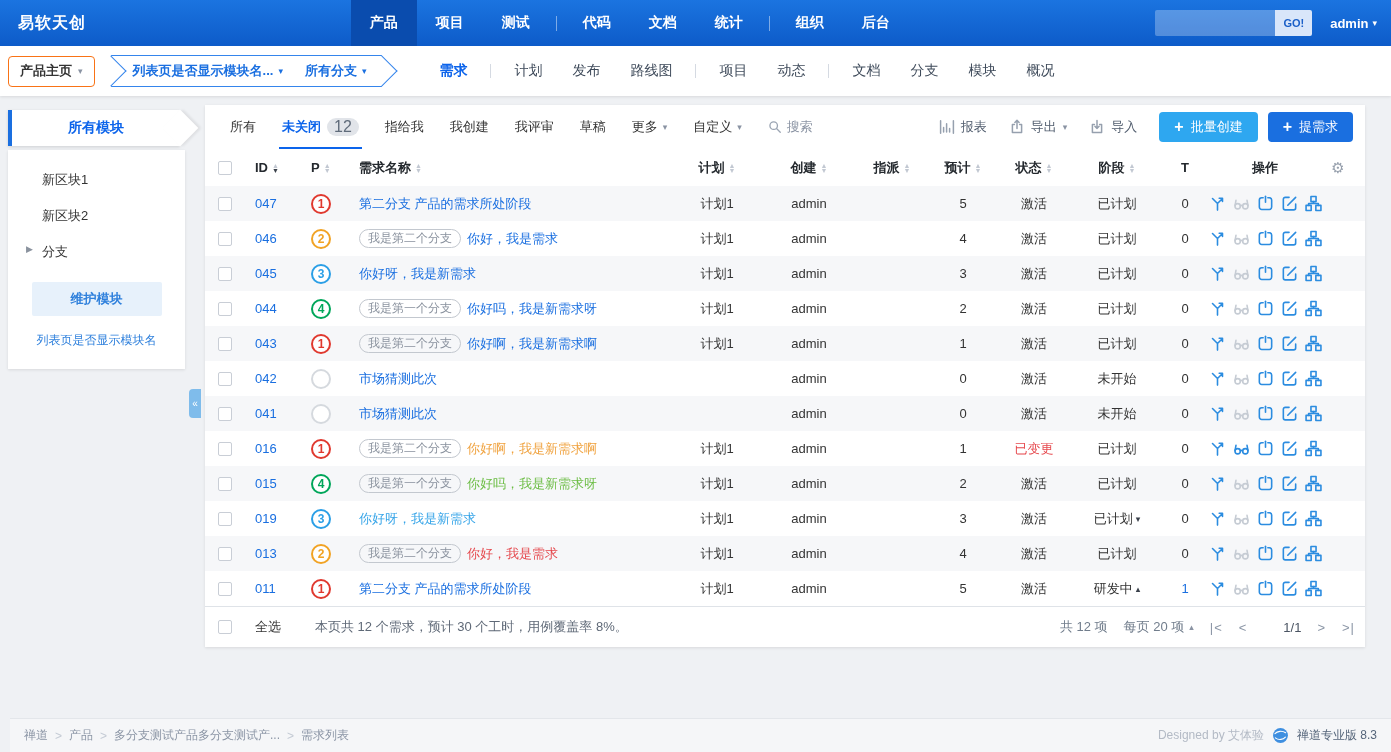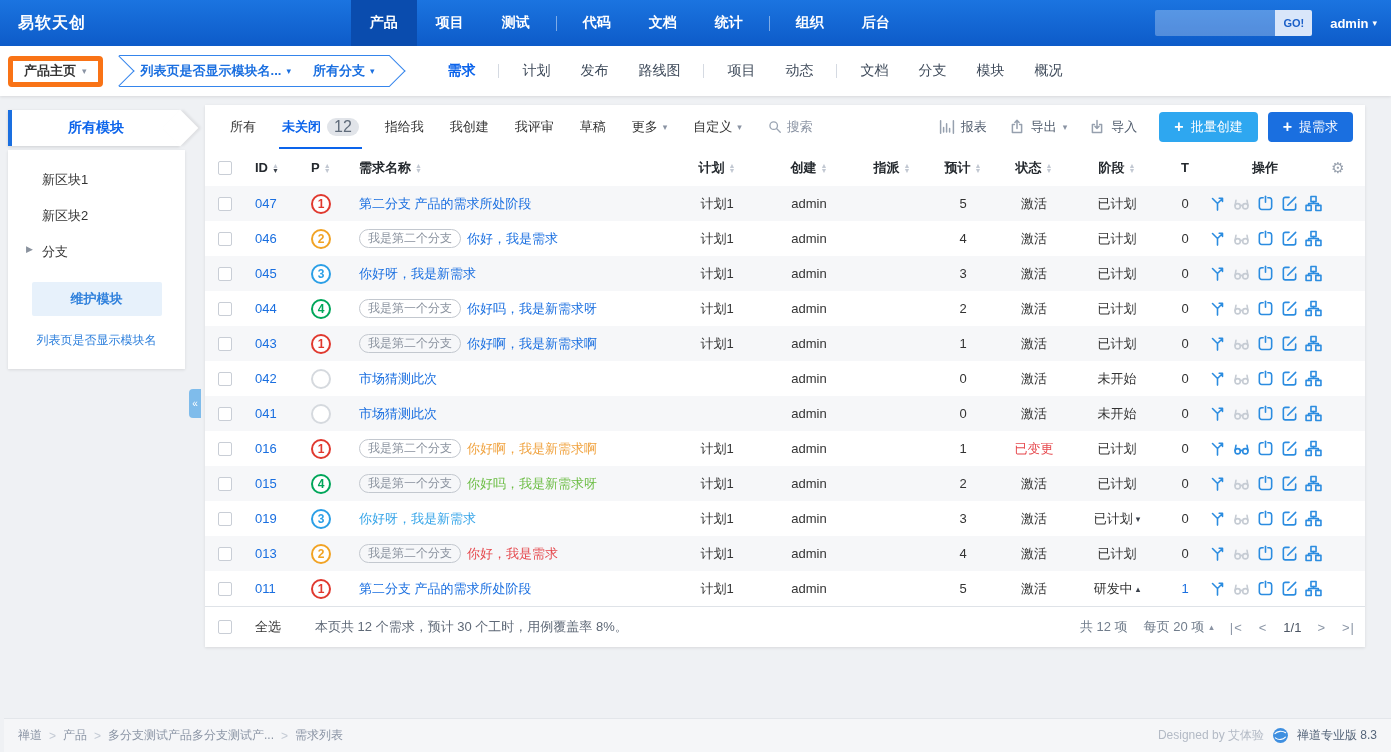--- a/index.html
+++ b/index.html
@@ -24,21 +24,21 @@
     background:rgba(255,255,255,.28); border-radius:2px 0 0 2px; padding:0 8px; color:#fff; }
   .go-btn { height:26px; background:#d9e6fa; color:#1a5fc8; font-size:11px; font-weight:bold;
     border:none; border-radius:0 2px 2px 0; padding:0 8px; cursor:pointer; }
   .user-menu { margin-left:18px; font-size:13px; font-weight:bold; display:flex; align-items:center; gap:4px; cursor:pointer; }
   .caret-dn { font-size:9px; line-height:1; }
   .caret-up { font-size:9px; line-height:1; }
 
   
   .subheader { position:absolute; top:46px; left:0; right:0; height:50px; background:#fff;
     box-shadow:0 1px 3px rgba(0,0,0,.1); display:flex; align-items:center; z-index:10; }
-  .home-btn { margin-left:8px; height:31px; border:5px solid #f97316; border-radius:4px;
+  .home-btn { margin-left:8px; height:31px; border:1px solid #f97316; border-radius:4px;
     display:flex; align-items:center; padding:0 11px; color:#333; font-size:13px; font-weight:bold; gap:6px; cursor:pointer; background:#fff; position:relative; z-index:3;}
   .home-btn .caret-dn { color:#8a93a3; }
   .crumb-ribbon { position:relative; margin-left:16px; height:32px;
     border-top:1px solid #3585ec; border-bottom:1px solid #3585ec;
     display:flex; align-items:center; padding:0 16px 0 22px; color:#1a6fe0; font-size:13px; font-weight:bold; background:#fff; }
   .rib-pt { position:absolute; width:22px; height:22px; top:4px; transform:rotate(45deg);
     border-top:1px solid #3585ec; border-right:1px solid #3585ec; background:#fff; }
   .rib-pt.r { right:-11px; }
   .rib-pt.l { left:-11px; }
   .crumb-seg { display:flex; align-items:center; gap:5px; position:relative; z-index:2; cursor:pointer; color:#1a6fe0; }
@@ -116,26 +116,26 @@
   .icon-stroke { fill:none; stroke:currentColor; stroke-width:1.5; stroke-linecap:round; stroke-linejoin:round; }
 
   
   .tfoot { height:41px; border-top:1px solid #dfe3e8; display:grid;
     grid-template-columns:40px 56px auto 1fr; align-items:center; padding:0 10px; }
   .tfoot .c-cb { display:flex; }
   .select-all { font-size:13px; color:#333; }
   .summary { color:#5f6977; padding-left:4px; }
   .pager { display:flex; align-items:center; justify-content:flex-end; color:#717d8c; gap:16px; }
   .pager .pgi { color:#8b96a6; cursor:pointer; letter-spacing:1px; }
-  .pager .cur { color:#4a5462; }
+  .pager .cur { color:#4a5462;margin-left:20px; }
   .pager .perpage { display:flex; align-items:center; gap:5px; cursor:pointer; }
   .pager .caret-up { color:#8a93a3; }
 
   
-  .pfooter { position:absolute; bottom:0; left:4px; right:0; height:34px; border-top:1px solid #e3e6ea;
+  .pfooter { position:absolute; bottom:0; left:10px; right:0; height:34px; border-top:1px solid #e3e6ea;
     background:#f5f6f8; display:flex; align-items:center; padding:0 14px; font-size:12px; color:#8b95a5; }
   .pf-crumbs { display:flex; align-items:center; gap:7px; }
   .pf-crumbs a { color:#8b95a5; }
   .pf-sep { color:#c3cad4; }
   .pf-right { margin-left:auto; display:flex; align-items:center; gap:8px; }
   .designed { color:#b3bac5; }
   .version { color:#55657a; }
   .globe { width:17px; height:17px; }
 </style>
 </head>

